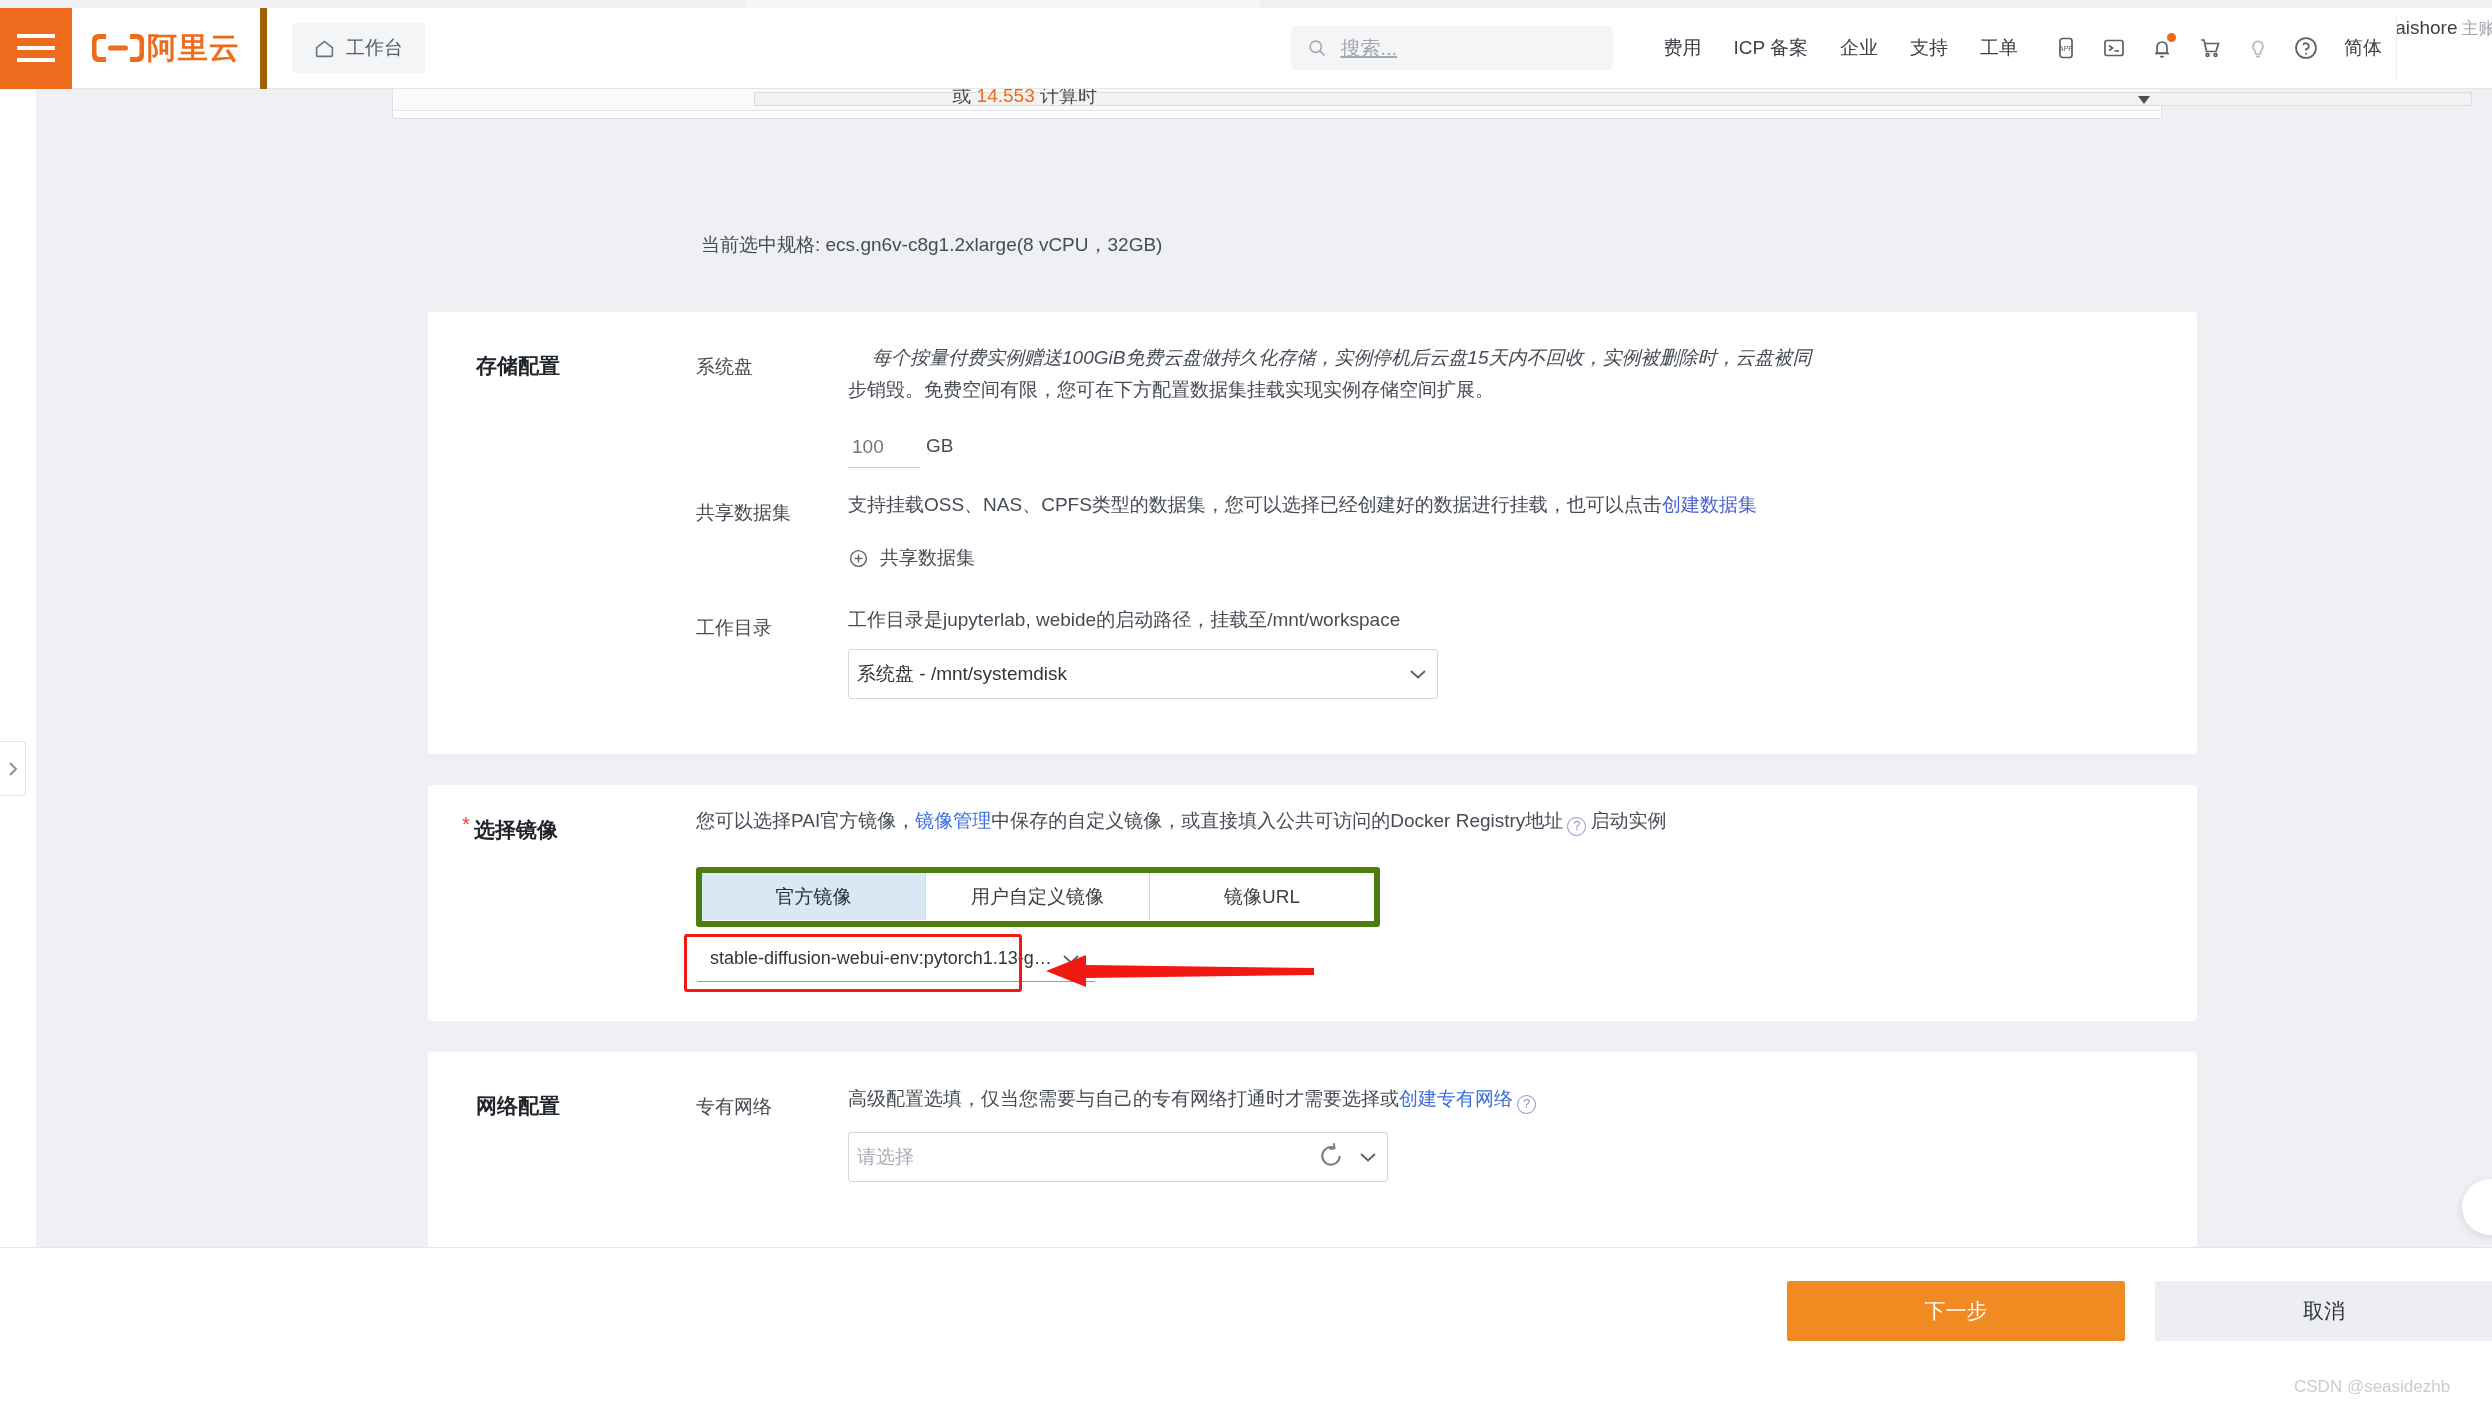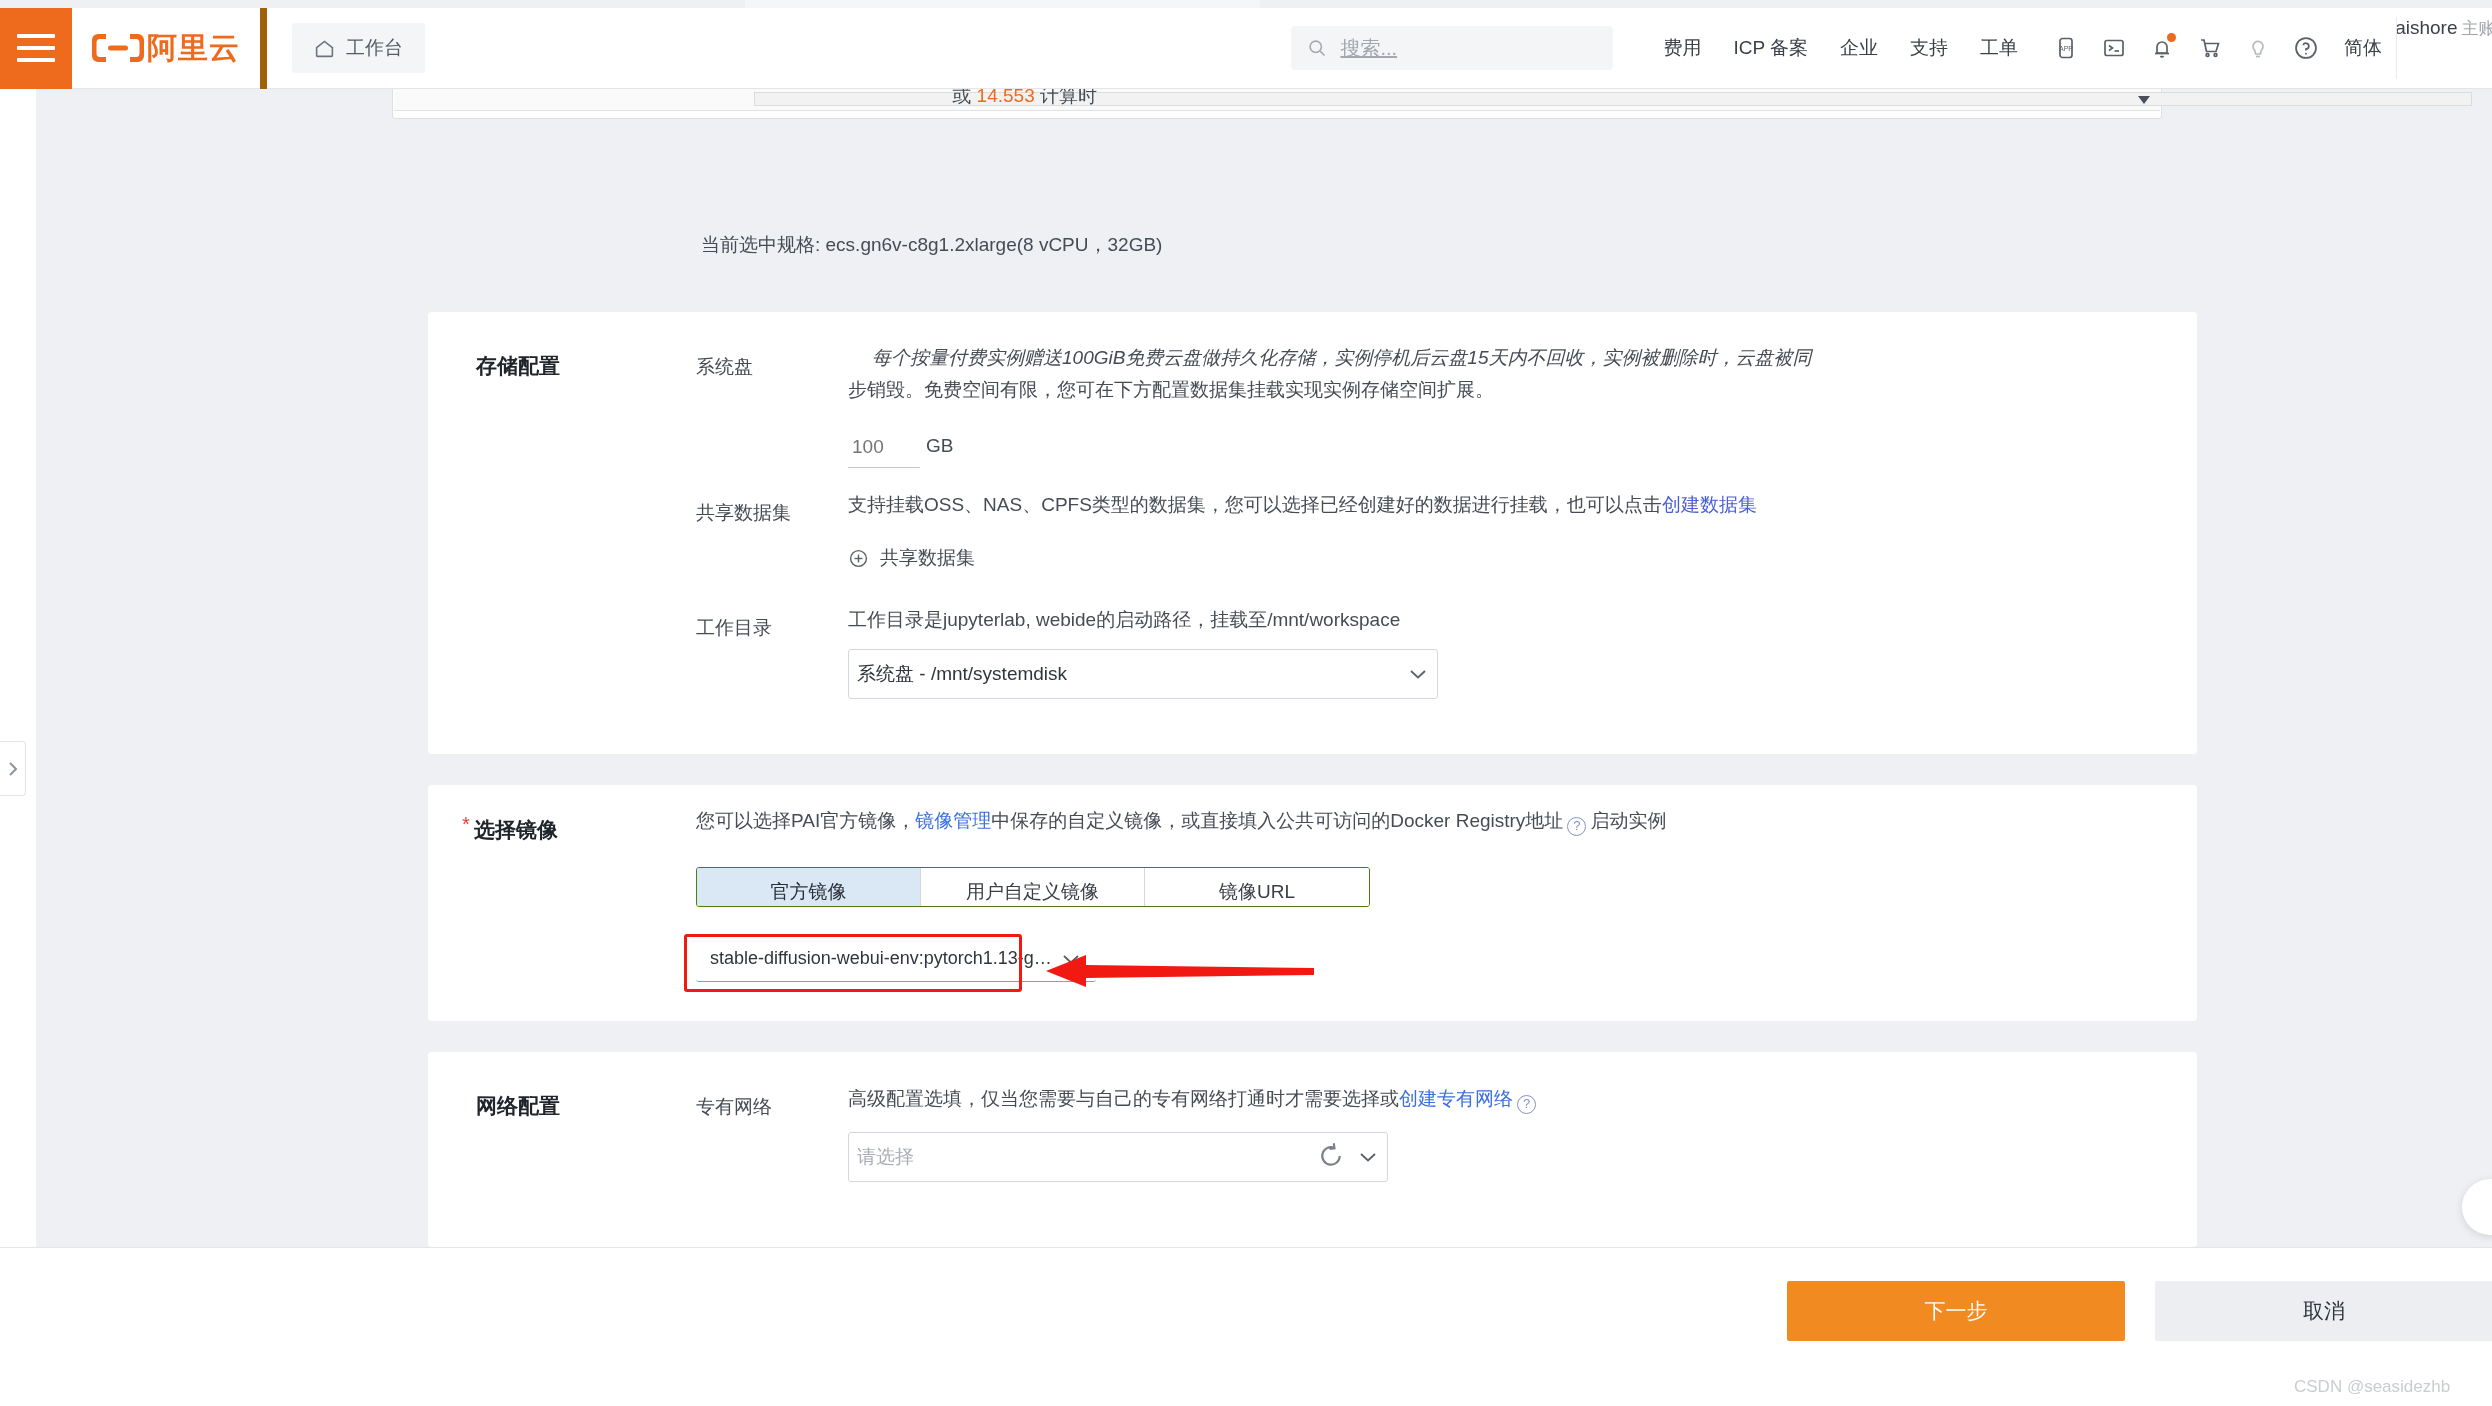--- a/index.html
+++ b/index.html
@@ -175,21 +175,21 @@
                  border: none; border-bottom: 1px solid #7a9fe0; padding: 0 14px; }
 
   .refresh-btn {
     position: absolute; left: 1278px; top: 1050px; width: 34px; height: 34px;
     cursor: pointer; display: flex; align-items: center; justify-content: center;
   }
 
   
   .tabs {
     position: absolute; left: 660px; top: 778px; display: flex;
-    border: 1px solid #4d7c0f; border-radius: 3px; overflow: hidden; height: 40px;
+    border: 6px solid #4d7c0f; border-radius: 3px; overflow: hidden; height: 60px;
   }
   .tab {
     width: 224px; height: 47px; display: flex; align-items: center; justify-content: center;
     font-size: 19px; color: #3a3f47; background: #fff; cursor: pointer;
     border-right: 1px solid #d4d7dd;
   }
   .tab:last-child { border-right: none; }
   .tab.active { background: #dae8f6; color: #2a2f36; }
 
   

